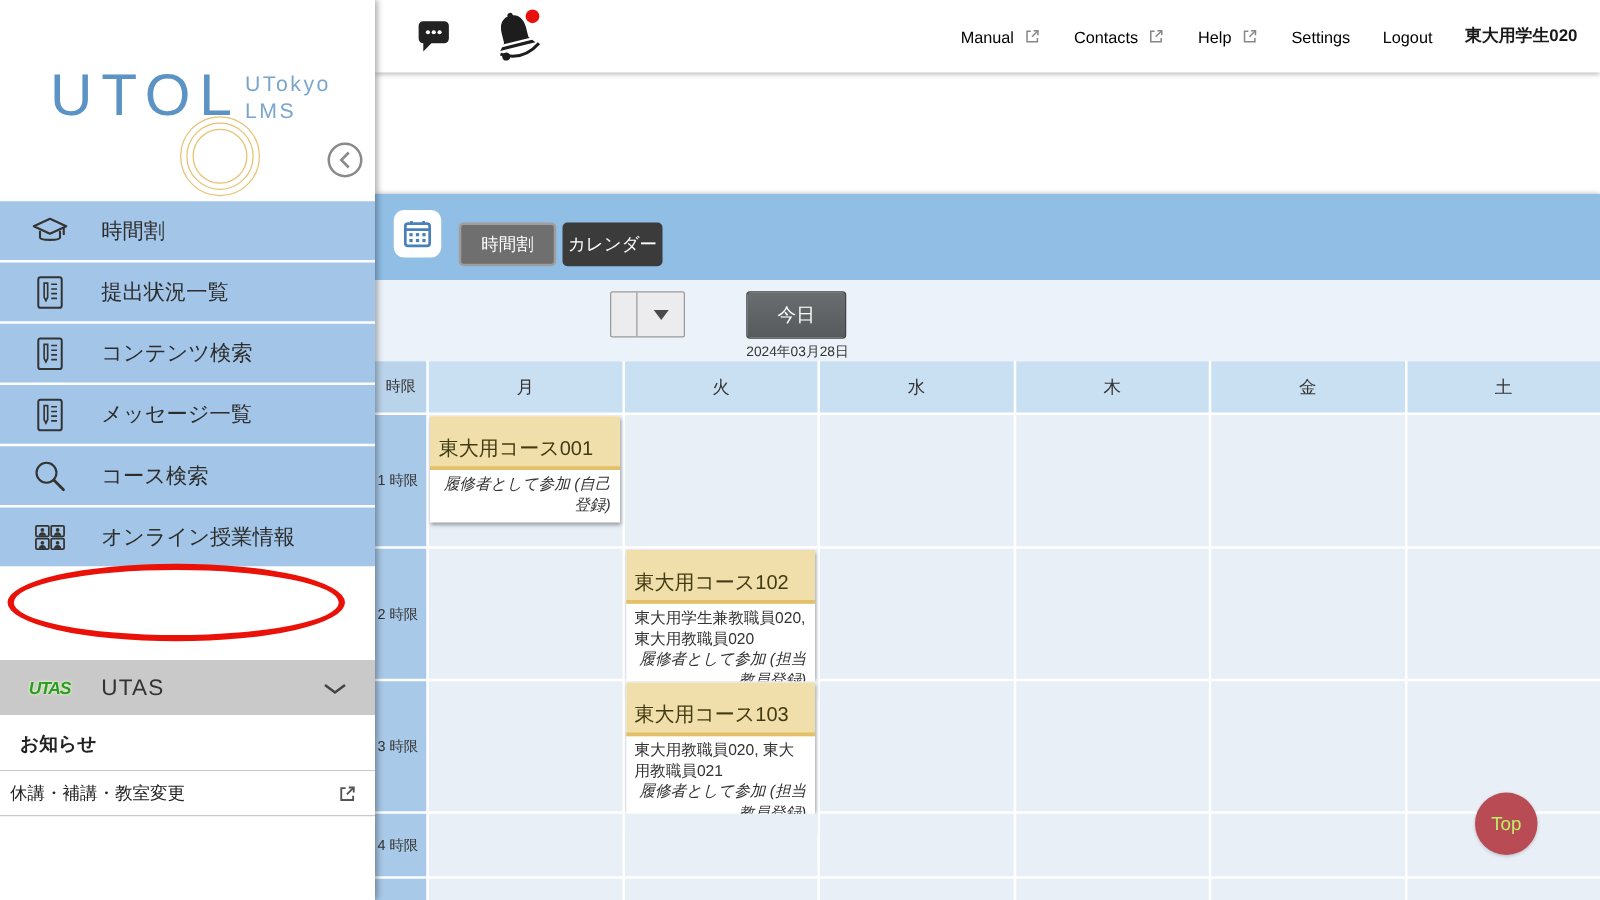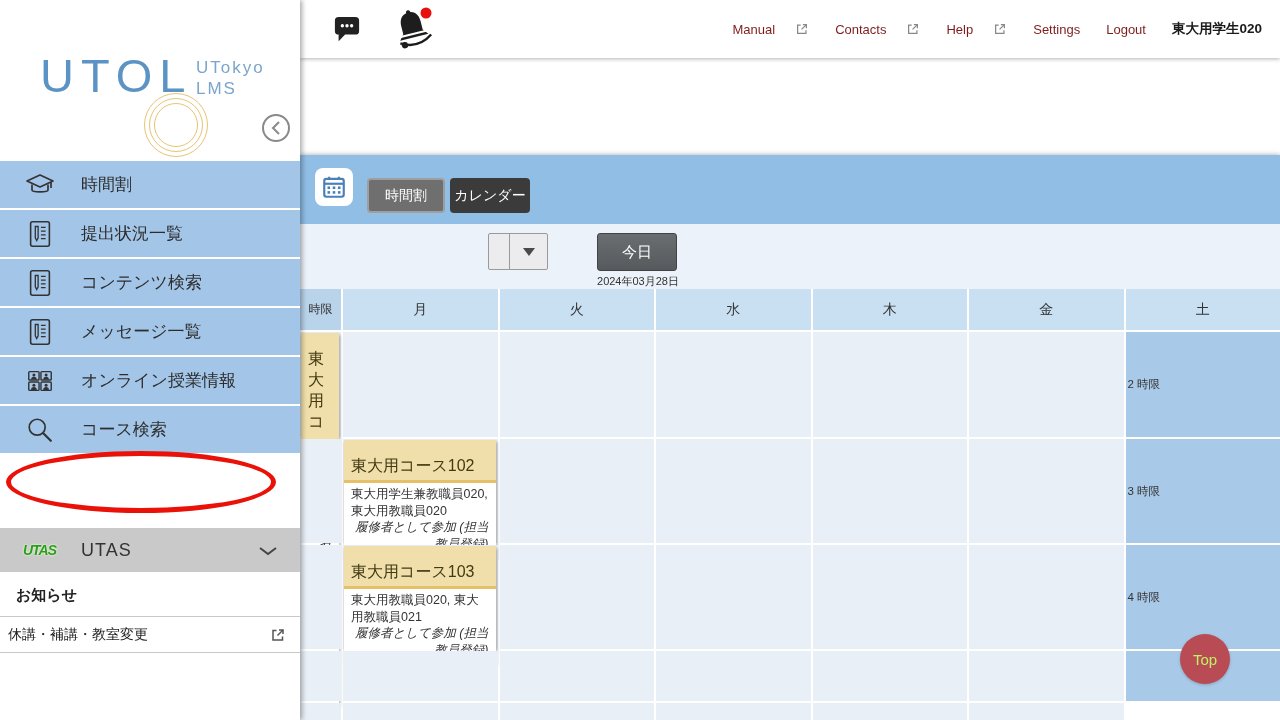--- a/index.html
+++ b/index.html
@@ -44,21 +44,21 @@
   .annotation { position:absolute; left:6px; top:451px; width:270px; height:62px;
                 border:5px solid #ea1108; border-radius:50%; z-index:35; pointer-events:none; }
 
   
   .topbar { position:absolute; left:300px; top:0; width:980px; height:58px; background:#fff;
             box-shadow:0 1px 4px rgba(0,0,0,.3); z-index:10; display:flex; align-items:center; }
   .icon-btn { position:absolute; top:0; height:58px; display:flex; align-items:center; cursor:pointer; }
   .icon-msg { left:33px; }
   .icon-bell { left:92px; }
   .top-right { position:absolute; right:18px; top:0; height:58px; display:flex; align-items:center; gap:26px; }
-  .top-link { display:flex; align-items:center; gap:20px; font-size:13px; color:#7f1d1d; cursor:pointer; }
+  .top-link { display:flex; align-items:center; gap:8px; font-size:13px; color:#000000; cursor:pointer; }
   .top-user { font-size:13.5px; font-weight:bold; color:#1a1a1a; }
 
   
   .widget { position:absolute; left:300px; top:155px; width:980px; height:565px; overflow:hidden;
             box-shadow:0 -1px 4px rgba(0,0,0,.25); z-index:5; }
   .band { position:absolute; left:0; top:0; width:980px; height:69px; background:#90bee5; }
   .cal-tile { position:absolute; left:15px; top:13px; width:38px; height:38px; background:#fff;
               border-radius:8px; display:flex; align-items:center; justify-content:center; }
   .tab { position:absolute; top:23px; height:35px; border-radius:4px; color:#fff; font-size:14px;
          display:flex; align-items:center; justify-content:center; cursor:pointer;
@@ -167,44 +167,44 @@
             <rect x="6" y="3" width="20" height="26" rx="2" fill="none" stroke="#333" stroke-width="1.7"></rect>
             <path d="M11 8 v12 l1.5 3 l1.5 -3 v-12 z" fill="none" stroke="#333" stroke-width="1.4"></path>
             <path d="M17 9 h5 M17 13 h5 M17 17 h5 M17 21 h5" stroke="#333" stroke-width="1.4"></path>
           </svg>
         </span>
         <span class="s-label">メッセージ一覧</span>
       </div>
       <div class="side-item">
         <span class="s-icon">
           <svg width="30" height="30" viewBox="0 0 32 32">
+            <circle cx="13" cy="13" r="8.5" fill="none" stroke="#333" stroke-width="1.8"></circle>
+            <path d="M19.5 19.5 L27.5 27.5" stroke="#333" stroke-width="2.4" stroke-linecap="round"></path>
+          </svg>
+        </span>
+        <span class="s-label">コース検索</span>
+      </div>
+      <div class="side-item">
+        <span class="s-icon">
+          <svg width="30" height="30" viewBox="0 0 32 32">
             <rect x="4" y="6" width="11" height="9" rx="1" fill="none" stroke="#333" stroke-width="1.5"></rect>
             <rect x="17" y="6" width="11" height="9" rx="1" fill="none" stroke="#333" stroke-width="1.5"></rect>
             <rect x="4" y="17" width="11" height="9" rx="1" fill="none" stroke="#333" stroke-width="1.5"></rect>
             <rect x="17" y="17" width="11" height="9" rx="1" fill="none" stroke="#333" stroke-width="1.5"></rect>
             <circle cx="9.5" cy="9.5" r="1.6" fill="#333"></circle>
               <path d="M6.5 14.5 a3 3 0 0 1 6 0" fill="#333"></path>
             <circle cx="22.5" cy="9.5" r="1.6" fill="#333"></circle>
               <path d="M19.5 14.5 a3 3 0 0 1 6 0" fill="#333"></path>
             <circle cx="9.5" cy="20.5" r="1.6" fill="#333"></circle>
               <path d="M6.5 25.5 a3 3 0 0 1 6 0" fill="#333"></path>
             <circle cx="22.5" cy="20.5" r="1.6" fill="#333"></circle>
               <path d="M19.5 25.5 a3 3 0 0 1 6 0" fill="#333"></path>
           </svg>
         </span>
         <span class="s-label">オンライン授業情報</span>
-      </div>
-      <div class="side-item">
-        <span class="s-icon">
-          <svg width="30" height="30" viewBox="0 0 32 32">
-            <circle cx="13" cy="13" r="8.5" fill="none" stroke="#333" stroke-width="1.8"></circle>
-            <path d="M19.5 19.5 L27.5 27.5" stroke="#333" stroke-width="2.4" stroke-linecap="round"></path>
-          </svg>
-        </span>
-        <span class="s-label">コース検索</span>
       </div>
     </div>
 
     <div class="utas-row">
       <span class="utas-logo">UTAS</span>
       <span class="utas-label">UTAS</span>
       <span class="utas-chevron">
         <svg width="20" height="10" viewBox="0 0 20 10">
           <polyline points="2,2 10,8 18,2" fill="none" stroke="#444" stroke-width="2"></polyline>
         </svg>
@@ -320,20 +320,21 @@
     <div class="tt-grid">
 
       <div class="cell corner">時限</div>
       <div class="cell dayhead">月</div>
       <div class="cell dayhead">火</div>
       <div class="cell dayhead">水</div>
       <div class="cell dayhead">木</div>
       <div class="cell dayhead">金</div>
       <div class="cell dayhead">土</div>
 
+      <div class="cell timecell">1 時限</div>
       <div class="cell bodycell">
         <div class="course-card">
           <div class="course-title">東大用コース001</div>
           <div class="course-body">
             <div class="course-role">履修者として参加 (自己登録)</div>
           </div>
         </div>
       </div>
       <div class="cell bodycell"></div>
       <div class="cell bodycell"></div>

